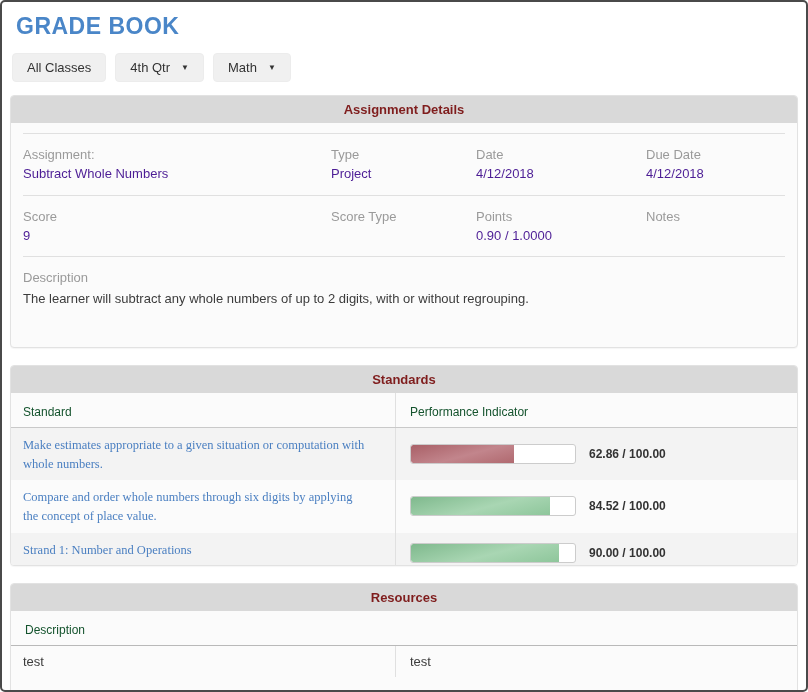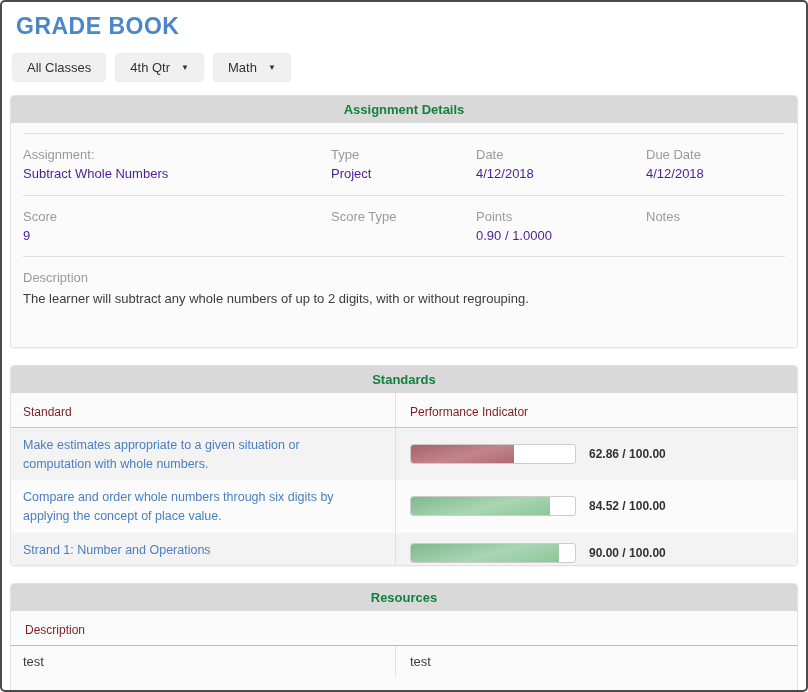--- a/index.html
+++ b/index.html
@@ -25,48 +25,48 @@
     cursor:pointer; min-height:27px;
   }
   .tb-btn .caret { font-size:8px; color:#333; margin-left:11px; line-height:1; }
   
   .panel {
     border:1px solid #e2e2e2; border-radius:4px;
     background:#fbfbfb; box-shadow:0 1px 1px rgba(0,0,0,0.04);
     overflow:hidden;
   }
   .panel-header {
-    background:#d9d9d9; color:#15803d;
+    background:#d9d9d9; color:#7f1d1d;
     font-size:13px; font-weight:bold; text-align:center;
     padding:6px 0; height:27px;
   }
   
   .panel-details { height:253px; }
   .details-body { padding:10px 12px 0 12px; }
   .field-block { border-top:1px solid #e0e0e0; padding:12px 0 11px 0; display:flex; }
   .fcol { padding-right:10px; }
   .fcol.c1 { width:308px; }
   .fcol.c2 { width:145px; }
   .fcol.c3 { width:170px; }
   .fcol.c4 { flex:1; }
   .flabel { color:#9a9a9a; font-size:13px; line-height:1.45; }
   .fvalue { color:#4c1d95; font-size:13px; line-height:1.45; }
   .desc-block { border-top:1px solid #e0e0e0; padding:12px 0 0 0; }
   .desc-text { color:#3c3c3c; font-size:13px; margin-top:3px; }
   
   .panel-standards { margin-top:17px; height:201px; }
   .std-body { height:174px; overflow:hidden; }
   .tbl-head { display:flex; border-bottom:1px solid #c9c9c9; }
-  .tbl-head .th { color:#7f1d1d; font-size:12px; padding:12px 0 8px 12px; }
+  .tbl-head .th { color:#14532d; font-size:12px; padding:12px 0 8px 12px; }
   .colL { width:385px; border-right:1px solid #e0e0e0; }
   .colR { flex:1; padding-left:14px; }
   .std-row { display:flex; }
   .std-row:nth-child(even) { background:#f3f3f3; }
   .std-row .colL { padding:7px 30px 7px 12px; }
-  .std-link { color:#4a7fc1; font-size:12.5px; line-height:1.45; cursor:pointer; }
+  .std-link { color:#4a7fc1; font-size:12.5px; line-height:1.45; cursor:pointer;font-family:Liberation Serif, serif; }
   .std-row .colR { display:flex; align-items:center; }
   .bar-wrap {
     width:166px; height:20px; background:#fff;
     border:1px solid #ccc; border-radius:3px; overflow:hidden;
     flex:none;
   }
   .bar-fill { height:100%; border-radius:2px 0 0 2px; }
   .bar-red   { background:linear-gradient(165deg,#a96067 0%,#c2858c 55%,#b0696f 100%); }
   .bar-green { background:linear-gradient(165deg,#7fb98d 0%,#a9d6b3 55%,#8ec69b 100%); }
   .bar-score { font-size:12px; font-weight:bold; color:#333; margin-left:13px; white-space:nowrap; }

